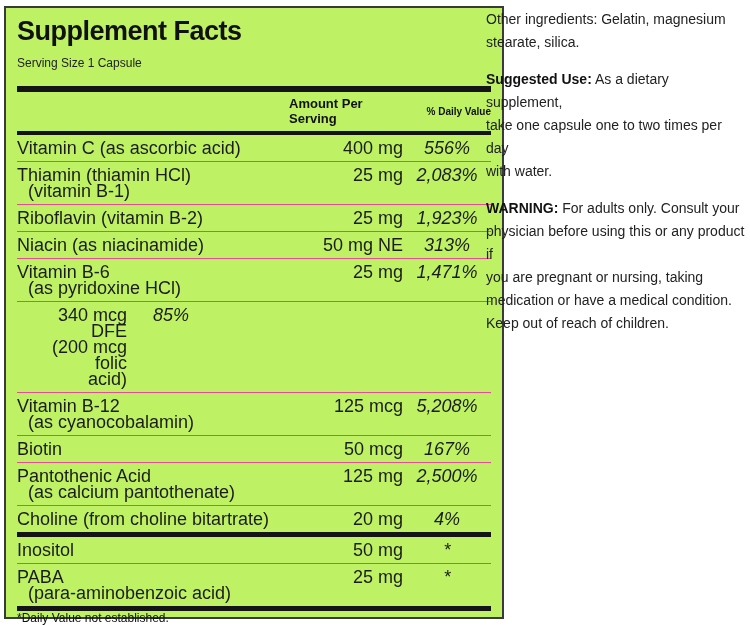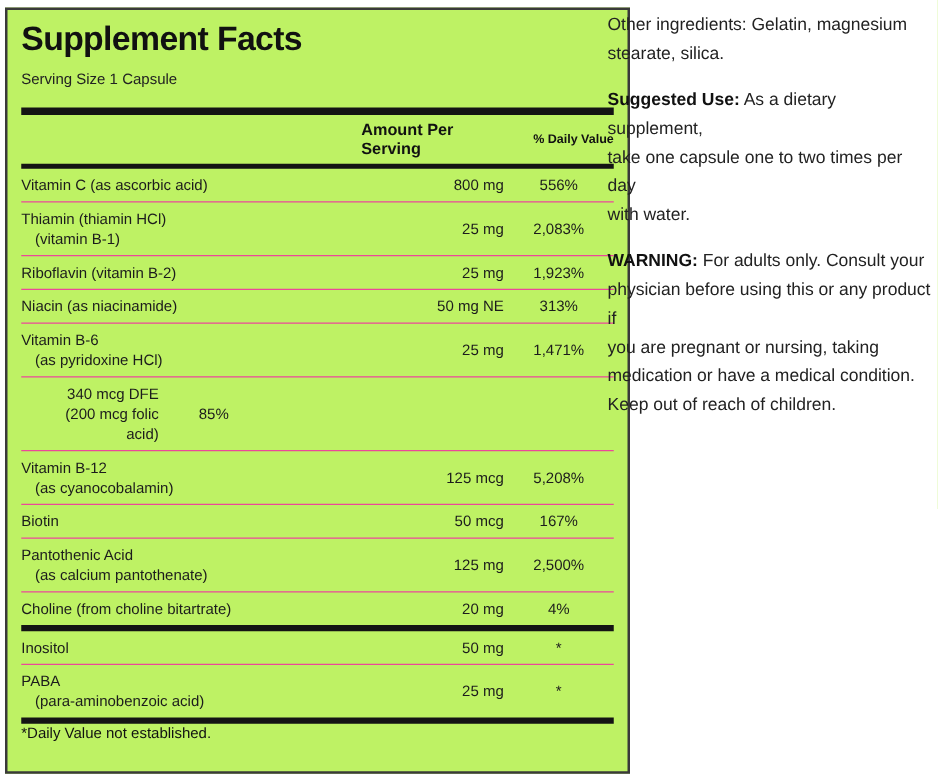--- a/index.html
+++ b/index.html
@@ -57,36 +57,37 @@
     width: 92px;
     font-size: 10px;
     font-weight: bold;
     text-align: right;
     white-space: nowrap;
     color: #111;
   }
   
   .t-row {
     display: flex;
-    align-items: center;
+    align-items: flex-start;
     padding: 5px 0;
-    font-size: 12px;
+    font-size: 18px;
     line-height: 16px;
   }
   .t-row + .t-row { border-top: 1px solid #ec4899; }
   .c-name { flex: 1; padding-right: 6px; }
   .row-sub { padding-left: 11px; }
   .c-amt {
     width: 110px;
     text-align: right;
     white-space: pre-line;
   }
   .c-dv {
     width: 88px;
     text-align: center;
+    font-style: italic;
   }
   .footnote {
     font-size: 12px;
     margin-top: 0;
     color: #111;
   }
   
   .side-text {
     position: absolute;
     left: 486px; top: 8px;
@@ -118,21 +119,21 @@
   </div>
 
   <div class="bar bar-2"></div>
 
   <div id="main-rows">
   <div class="t-row">
     <div class="c-name">
       <div class="row-name">Vitamin C (as ascorbic acid)</div>
 
     </div>
-    <div class="c-amt row-amount">800 mg</div>
+    <div class="c-amt row-amount">400 mg</div>
     <div class="c-dv row-dv">556%</div>
   </div>
 
   <div class="t-row">
     <div class="c-name">
       <div class="row-name">Thiamin (thiamin HCl)</div>
       <div class="row-sub">(vitamin B-1)</div>
     </div>
     <div class="c-amt row-amount">25 mg</div>
     <div class="c-dv row-dv">2,083%</div>

